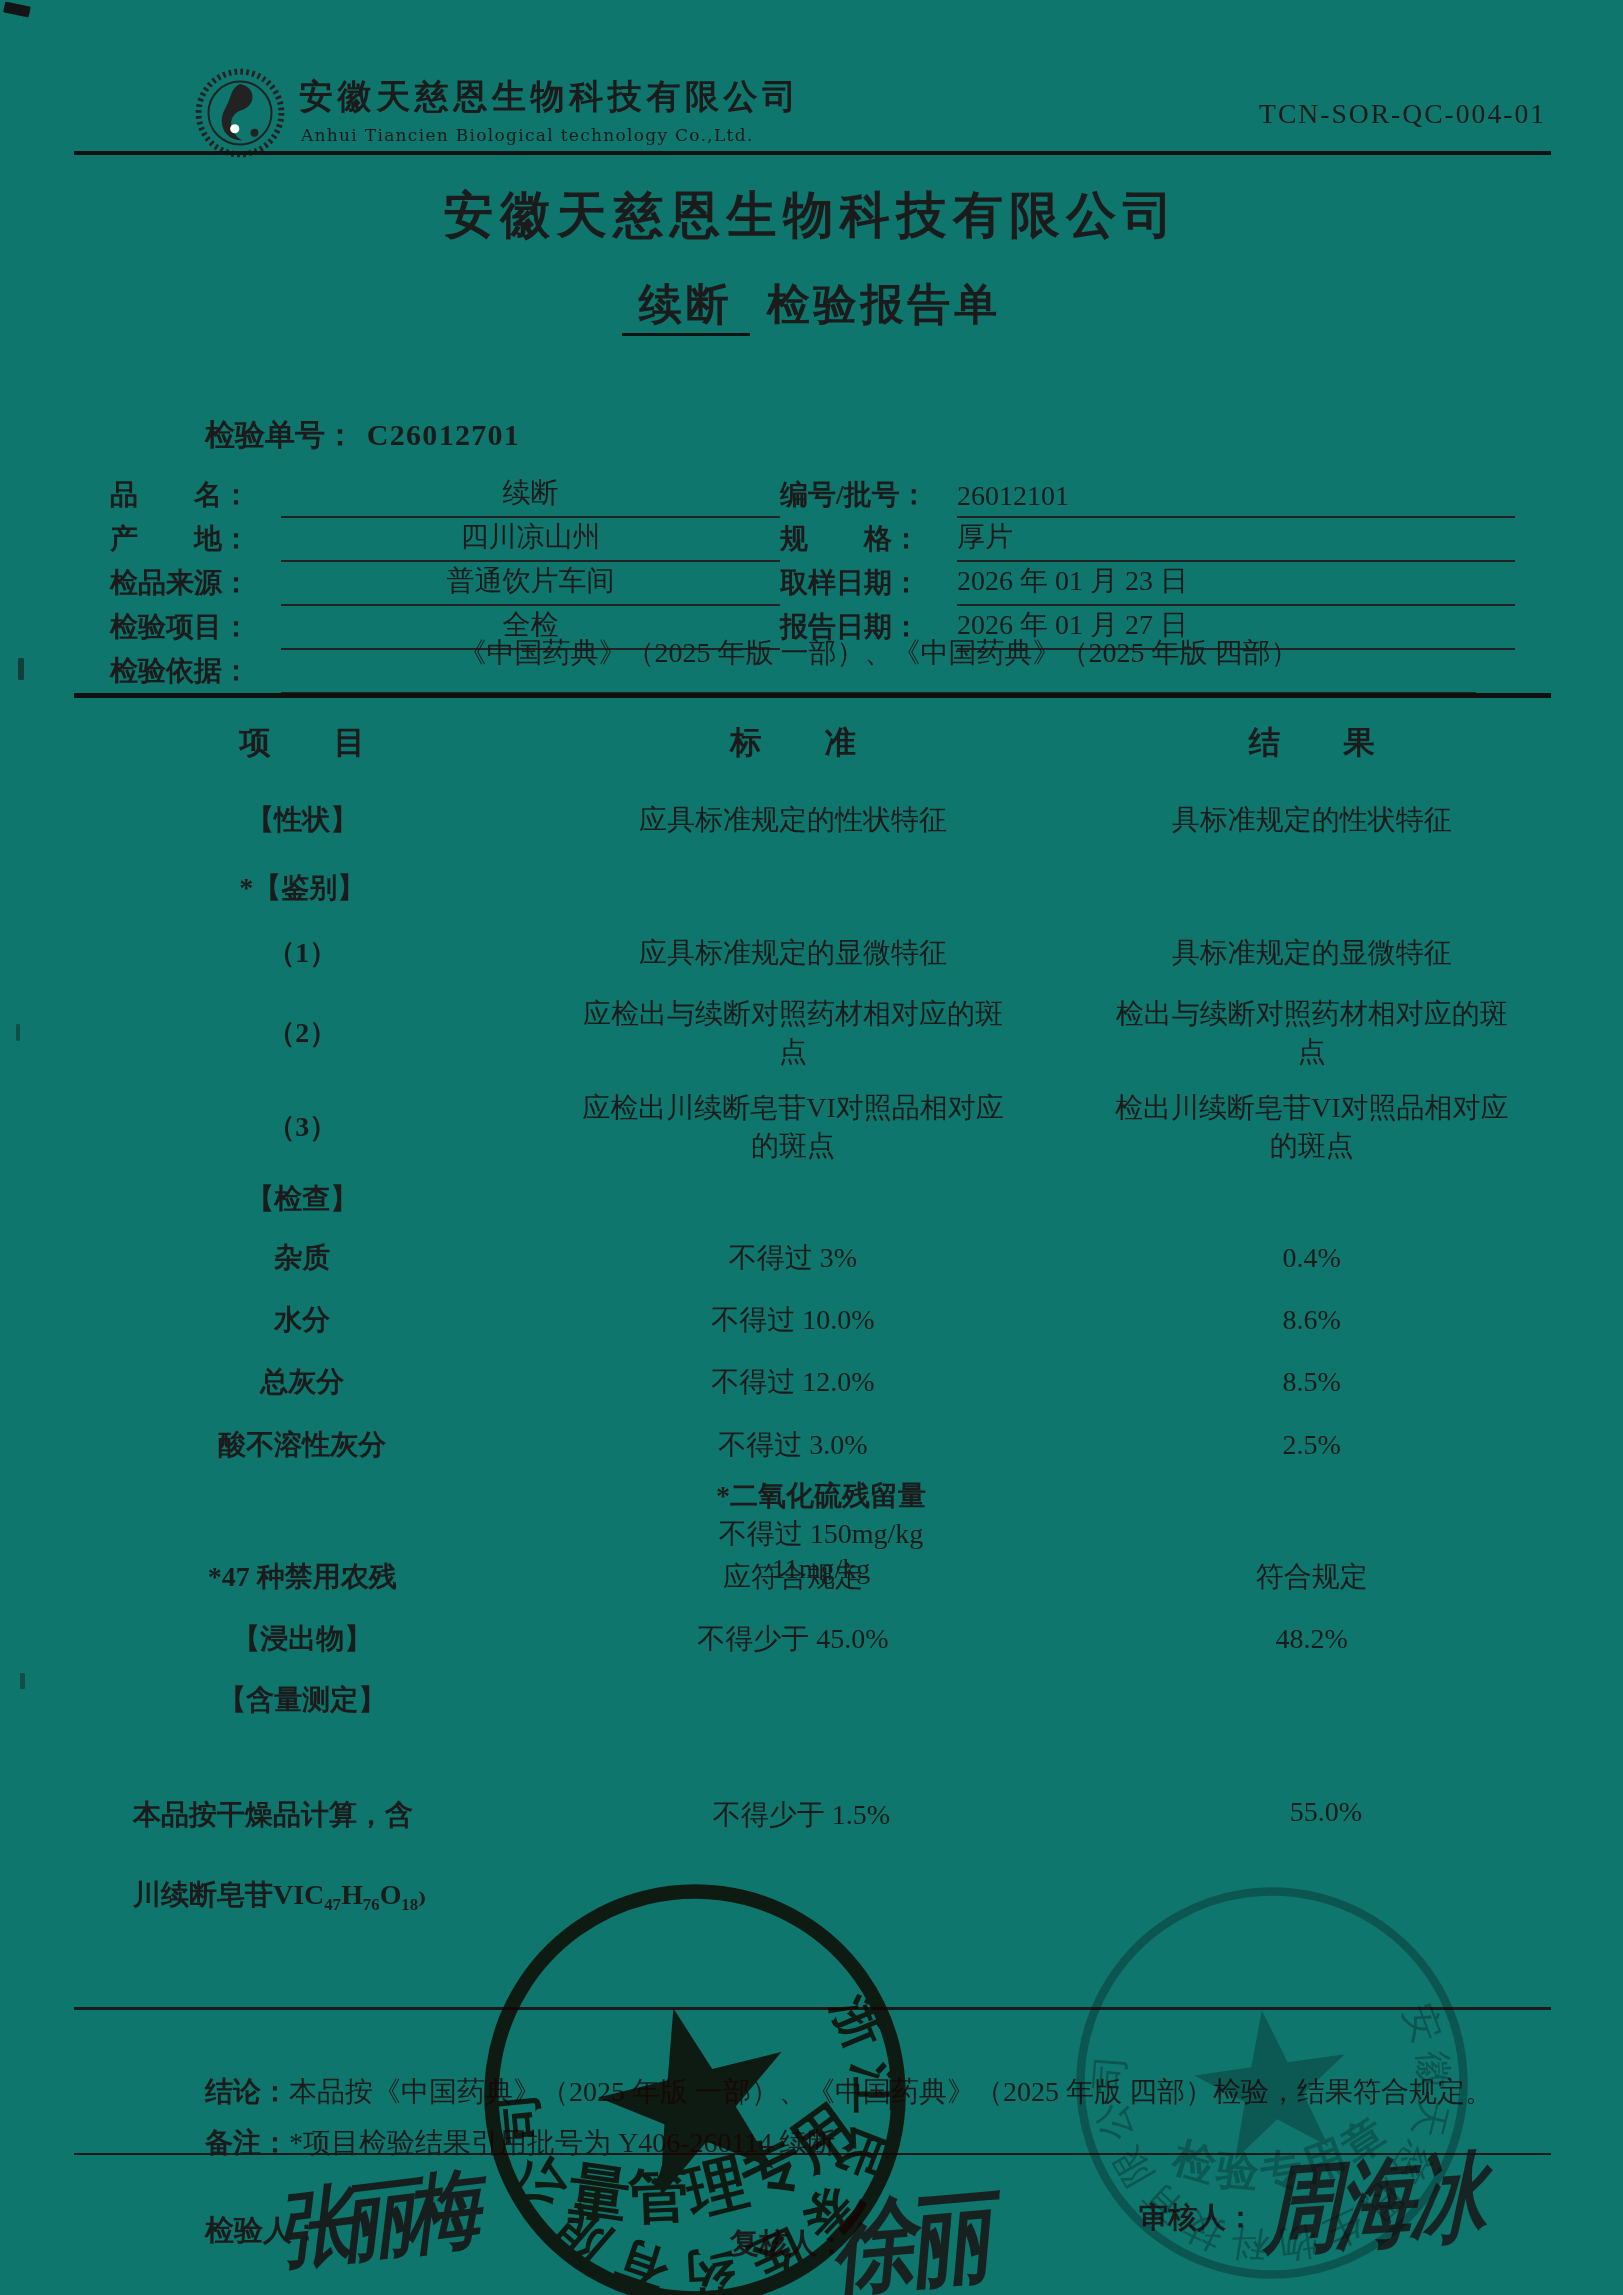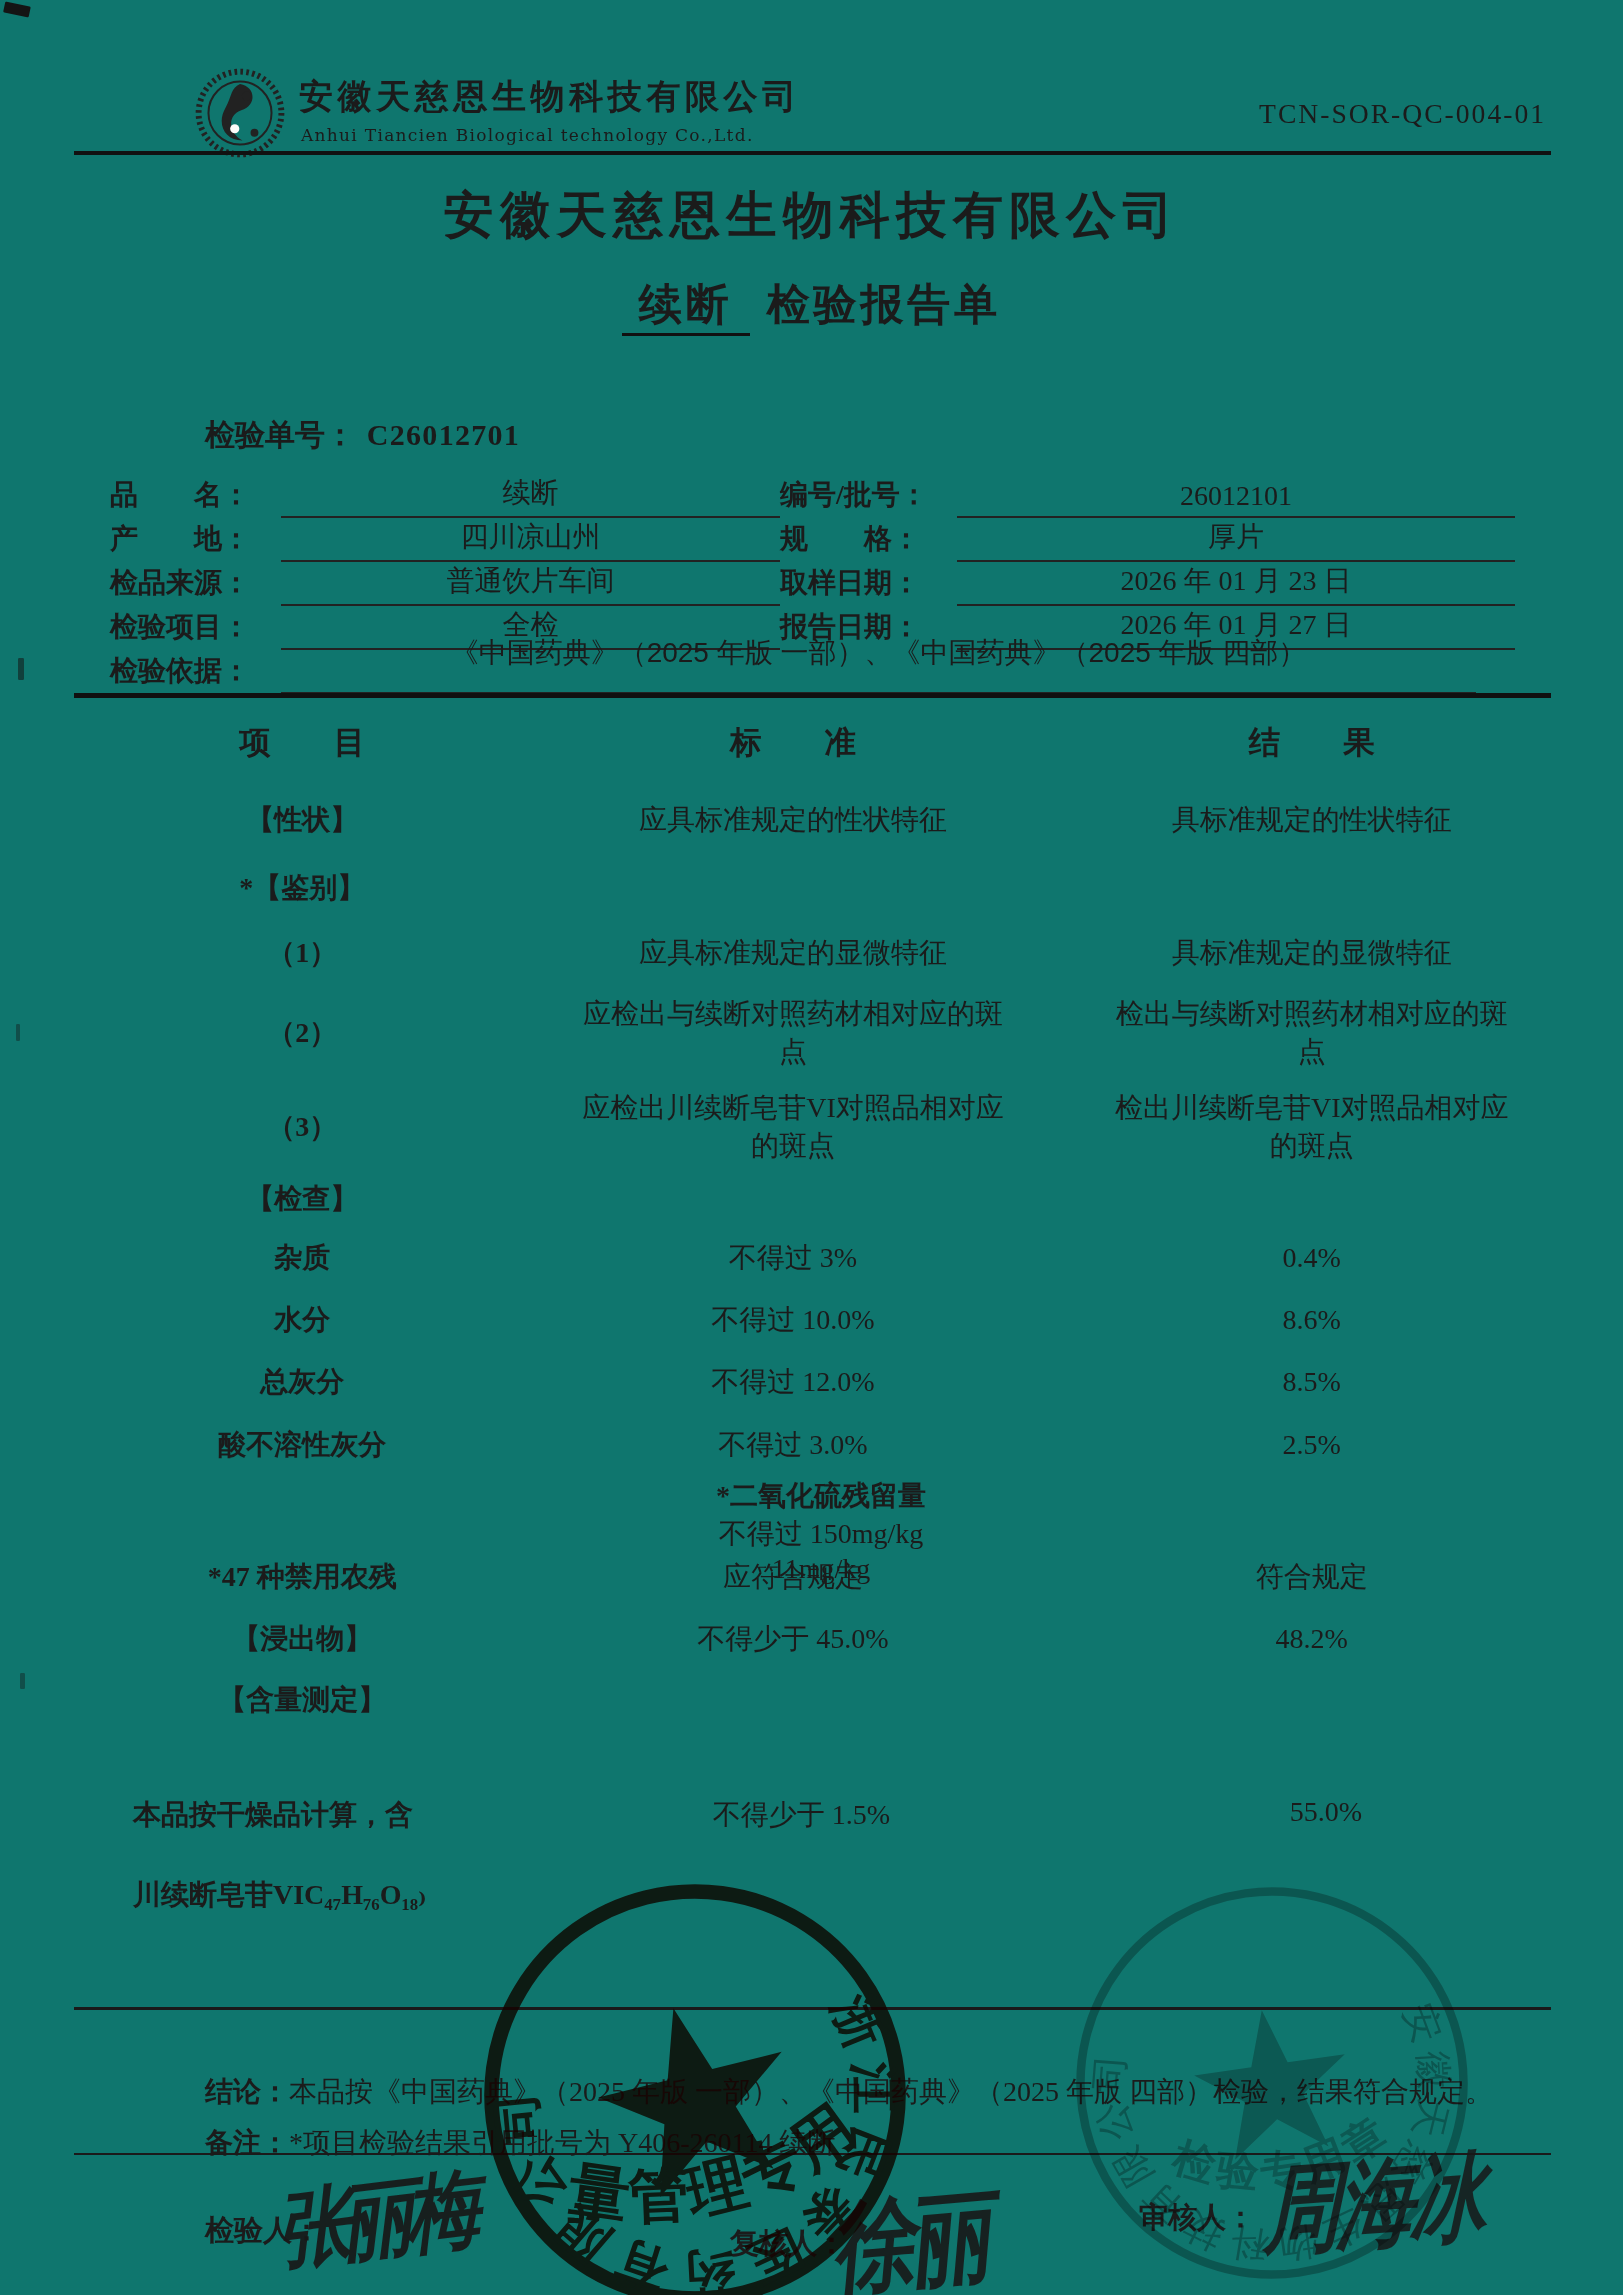--- a/index.html
+++ b/index.html
@@ -24,22 +24,22 @@
   .title2 .prod{border-bottom:3.9px solid #111;padding:0 17px 3.9px 17px;margin-right:17px;}
   
   .repno{left:205px;top:415px;font-size:30px;font-weight:700;}
   .repno .val{margin-left:11.8px;font-family:"Liberation Serif",serif;letter-spacing:1.3px;}
   
   .info{left:110px;top:474px;width:1405px;font-size:28px;}
   .irow{display:flex;align-items:flex-end;height:44px;}
   .ilabel{width:171px;font-weight:600;padding-bottom:3.9px;}
   .ilabel2{width:177px;font-weight:600;padding-bottom:3.9px;margin-left:0;}
   .ival{width:499px;text-align:center;border-bottom:2px solid #222;padding-bottom:3.9px;font-family:"Liberation Serif",serif;}
-  .ival2{width:558px;text-align:center;border-bottom:2px solid #222;padding-bottom:3.9px;font-family:"Liberation Serif",serif;}
-  .ivalwide{flex:1;text-align:center;border-bottom:2px solid #222;padding-bottom:20px;margin-right:39px;font-family:Liberation Sans, sans-serif;}
+  .ival2{width:558px;text-align:left;border-bottom:2px solid #222;padding-bottom:3.9px;font-family:"Liberation Serif",serif;}
+  .ivalwide{flex:1;text-align:center;border-bottom:2px solid #222;padding-bottom:20px;margin-right:39px;font-family:Liberation Serif, serif;}
   .thick-rule{left:74px;top:693px;width:1477px;height:4.6px;background:#101010;}
   
   .mtable{left:120px;top:698px;width:1402px;font-size:28px;}
   .trow{display:flex;align-items:center;}
   .c1{width:26%;text-align:center;font-weight:600;}
   .c2{width:44%;display:flex;justify-content:center;text-align:center;}
   .c3{width:30%;display:flex;justify-content:center;text-align:center;}
   .c2 span{max-width:446px;display:inline-block;}
   .c3 span{max-width:407px;display:inline-block;}
   .thead .c1,.thead .c2,.thead .c3{font-weight:800;font-size:31.5px;font-family:"DejaVu Sans","Liberation Sans",sans-serif;}

